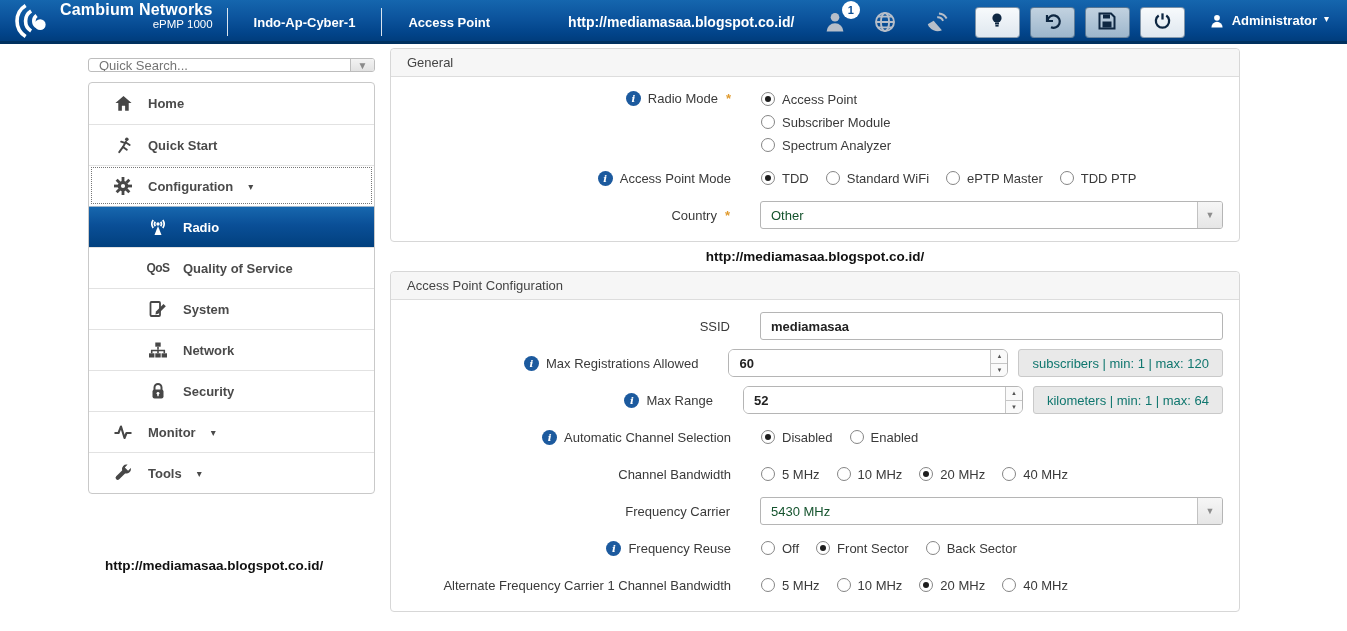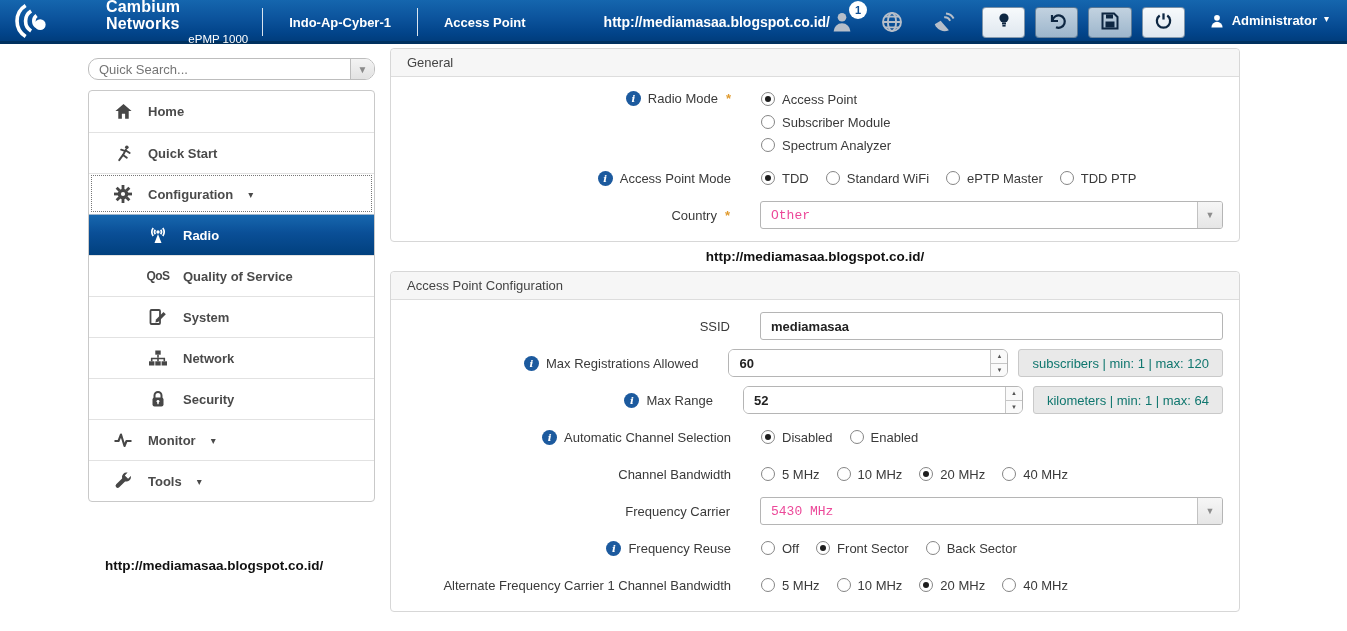--- a/index.html
+++ b/index.html
@@ -5,42 +5,42 @@
   * { margin:0; padding:0; box-sizing:border-box; }
   html,body { background:#fff; }
   body { font-family:"Liberation Sans","DejaVu Sans",sans-serif; font-size:13px; color:#3a3a3a; }
   #screen { position:relative; width:1347px; height:631px; overflow:hidden; background:#fff; }
 
   
   .hdr { position:absolute; top:0; left:0; width:100%; height:44px;
          background:linear-gradient(180deg,#1566ae 0%,#0c549d 40%,#02448a 75%,#003a77 100%);
          box-shadow:inset 0 -3px 0 #00315f;
          display:flex; align-items:center; color:#fff; }
-  .brand { display:flex; align-items:center; margin-left:12px;gap:46px; }
+  .brand { display:flex; margin-left:12px; }
   .brand-txt { margin-left:8px; line-height:1.05; }
   .brand-name { font-size:16px; font-weight:700; letter-spacing:.2px; }
   .brand-model { font-size:11.5px; text-align:right; }
   .hsep { width:1px; height:28px; background:rgba(255,255,255,.85); margin:0 0; }
   .hitem { padding:0 26px; font-weight:700; font-size:13px; white-space:nowrap;text-align:right; }
   .hurl { margin-left:52px; font-weight:700; font-size:14px; }
   .hspacer { flex:1; }
   .status-ic { color:#b6bec9; margin-right:26px; position:relative; display:flex; }
   .badge { position:absolute; top:-9px; right:-13px; width:18px; height:18px; background:#fff;
            border-radius:50%; color:#0d4e94; font-size:11px; font-weight:700;
            display:flex; align-items:center; justify-content:center; }
   .hbtn { width:45px; height:31px; border-radius:4px; border:1px solid rgba(0,40,80,.45);
           display:flex; align-items:center; justify-content:center; margin-right:10px; color:#0e2742; }
   .hbtn.light { background:linear-gradient(#f7fafc,#dfe7ef); }
   .hbtn.mid   { background:linear-gradient(#c2d2e0,#9db6cc); }
   .admin { display:flex; align-items:flex-start; gap:7px; margin:0 18px 0 14px; font-weight:700; white-space:nowrap; }
   .caret { font-size:10px; }
 
   
   .sidebar { position:absolute; left:88px; top:58px; width:287px; }
-  .qsearch { display:flex; height:22px; border:1px solid #bdbdbd; border-radius:10px; background:#fff; overflow:hidden; }
+  .qsearch { display:flex; height:14px; border:1px solid #bdbdbd; border-radius:3px; background:#fff; overflow:hidden; }
   .qsearch input { flex:1; border:0; outline:0; padding:0 10px; font-size:13px; color:#444;
                    font-family:inherit; background:transparent; }
   .qsearch .dd { width:24px; border-left:1px solid #bdbdbd; background:linear-gradient(#f3f3f3,#e2e2e2);
                  display:flex; align-items:center; justify-content:center; color:#8a8a8a; font-size:10px; }
   .nav { margin-top:10px; border:1px solid #c9c9c9; border-radius:4px; background:#fff; overflow:hidden; }
   .nav-item { height:41px; display:flex; align-items:center; gap:13px; padding-left:22px;
               border-top:1px solid #e2e2e2; color:#4a4a4a; font-weight:600; cursor:default; }
   .nav-item:first-child { border-top:0; }
   .nav-item .ic { width:24px; display:flex; justify-content:center; align-items:center; color:#474747; }
   .nav-item.child { padding-left:57px; }
@@ -68,21 +68,21 @@
   .req { color:#e09b2f; font-weight:700; margin-left:1px; }
   .info { width:15px; height:15px; min-width:15px; border-radius:50%; background:#1c5a9e; color:#fff;
           font-size:10px; font-weight:700; font-style:italic; display:flex; align-items:center;
           justify-content:center; font-family:"DejaVu Serif",serif; }
   .opt { display:flex; align-items:center; gap:7px; margin-right:17px; height:20px; }
   .rb { width:14px; height:14px; min-width:14px; border:1px solid #858585; border-radius:50%;
         background:#fff; position:relative; }
   .rb.on::after { content:""; position:absolute; inset:3px; background:#1d1d1d; border-radius:50%; }
   .sel { width:463px; height:28px; border:1px solid #b5b5b5; border-radius:3px; background:#fff;
          display:flex; align-items:center; overflow:hidden; }
-  .sel .txt { flex:1; padding-left:10px; color:#ec4899;font-family:Liberation Mono, monospace; }
+  .sel .txt { flex:1; padding-left:10px; color:#14532d; }
   .sel .dd { width:25px; height:100%; border-left:1px solid #c2c2c2;
              background:linear-gradient(#f6f6f6,#e6e6e6); display:flex; align-items:center;
              justify-content:center; color:#8d8d8d; font-size:9px; }
   .tinput { width:463px; height:28px; border:1px solid #b5b5b5; border-radius:3px; padding:0 10px;
             font-family:inherit; font-size:13px; font-weight:700; color:#222; outline:0; }
   .numwrap { width:280px; height:28px; border:1px solid #b5b5b5; border-radius:6px; background:#fff;
              display:flex; overflow:hidden; }
   .numwrap input { flex:1; border:0; outline:0; padding:0 10px; font-family:inherit; font-size:13px;
                    font-weight:600; color:#222; }
   .spin { width:17px; border-left:1px solid #c6c6c6; display:flex; flex-direction:column; }

